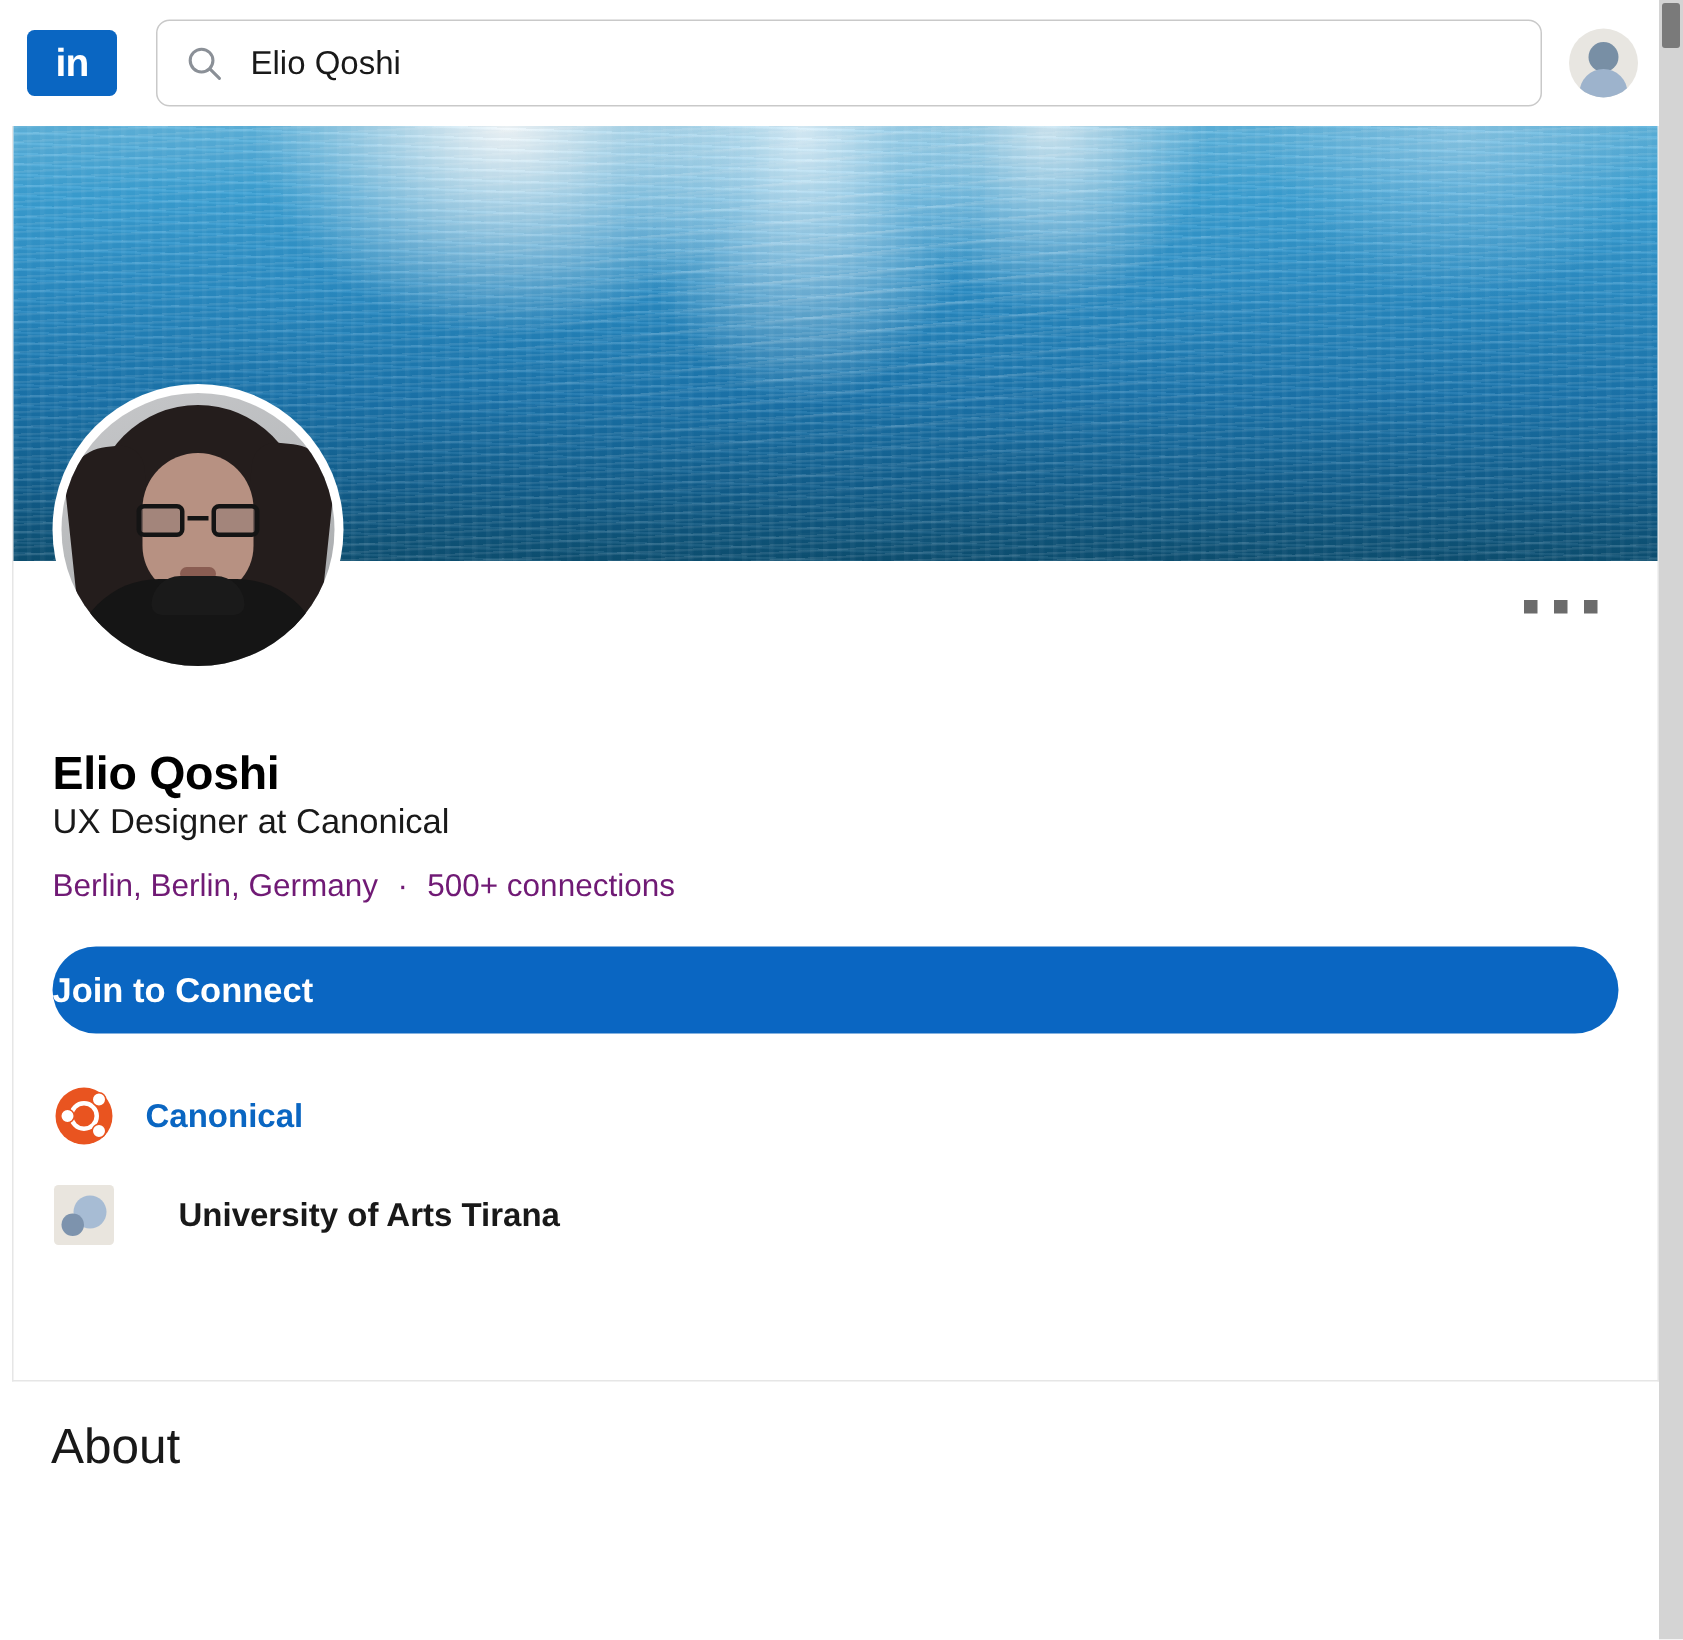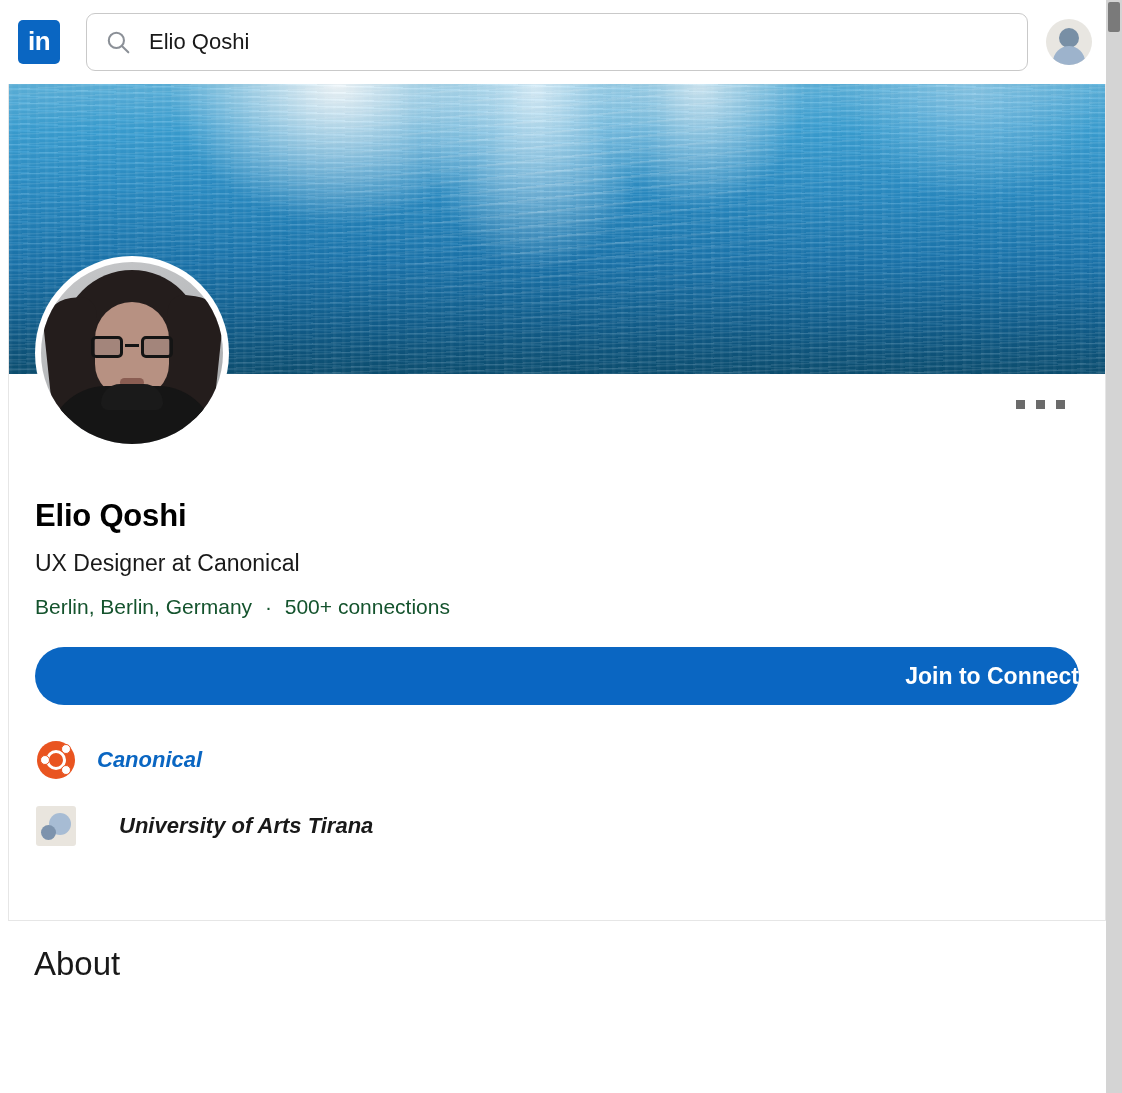--- a/index.html
+++ b/index.html
@@ -23,21 +23,21 @@
     width: 1106px;
     height: 84px;
     background: #ffffff;
     display: flex;
     align-items: center;
     box-sizing: border-box;
     padding: 0 14px 0 18px;
     z-index: 5;
   }
   #li-logo {
-    width: 42px; height: 44px;
+    width: 60px; height: 44px;
     background: #0a66c2;
     border-radius: 5px;
     flex: 0 0 auto;
     position: relative;
   }
   #li-logo .in-text {
     position: absolute;
     left: 0; right: 0; top: 50%;
     transform: translateY(-52%);
     text-align: center;
@@ -291,62 +291,60 @@
     font-size: 31px;
     font-weight: bold;
     color: #000000;
     line-height: 1.15;
     margin: 0;
     letter-spacing: -0.2px;
   }
   #profile-headline {
     font-size: 23px;
     color: #191919;
-    margin-top: 16px;
     line-height: 1.2;
   }
   #profile-meta {
     font-size: 21px;
-    color: #14532d;
+    color: #701a75;
     margin-top: 17px;
     line-height: 1.2;
   }
   #profile-meta .dot {
     padding: 0 7px;
   }
 
   #connect-button {
     display: block;
     margin: 28px 26px 0 26px;
     height: 58px;
     line-height: 58px;
     background: #0a66c2;
     color: #ffffff;
     font-size: 23px;
     font-weight: bold;
-    text-align: right;
+    text-align: left;
     border: none;
     border-radius: 29px;
     width: calc(100% - 52px);
     cursor: pointer;
     font-family: "Liberation Sans", sans-serif;
     box-sizing: border-box;
     padding: 0;
   }
 
   #entity-list {
     margin-top: 22px;
     padding: 0 0 36px 26px;
   }
   .entity-row {
     display: flex;
     align-items: center;
     height: 66px;
     cursor: pointer;
-    font-style: italic;
   }
   .entity-icon {
     flex: 0 0 auto;
     width: 42px; height: 42px;
     margin-right: 20px;
     display: flex;
     align-items: center;
     justify-content: center;
   }
   .entity-label {

